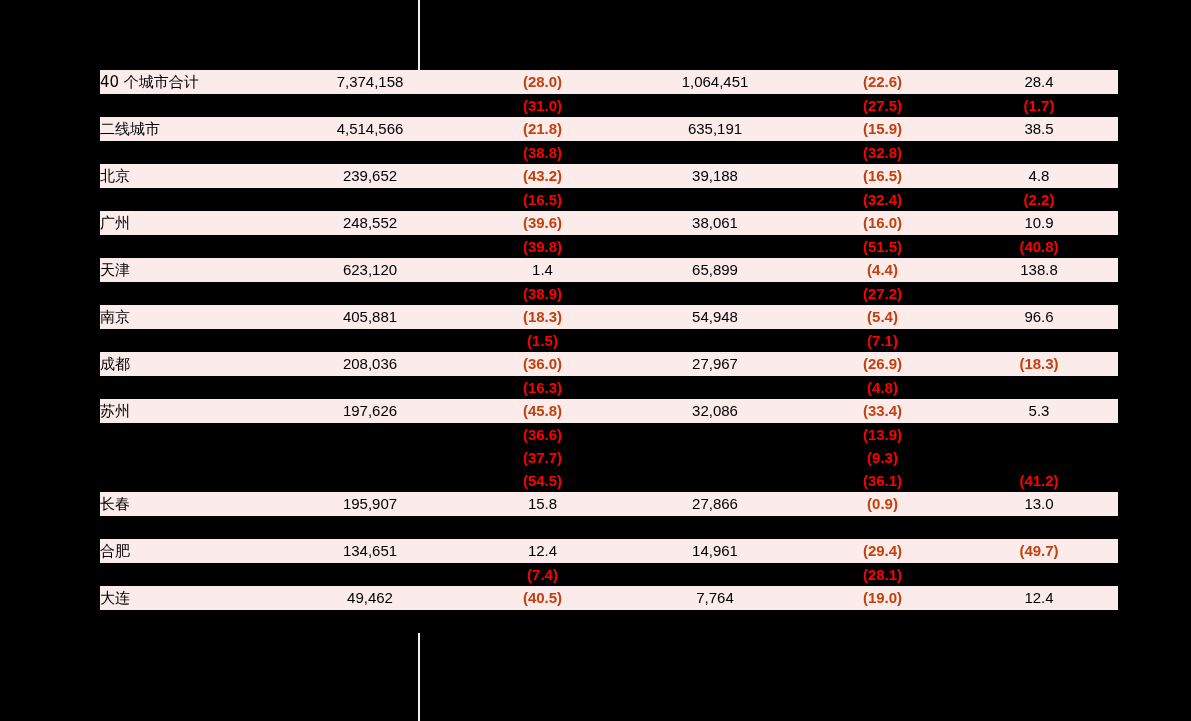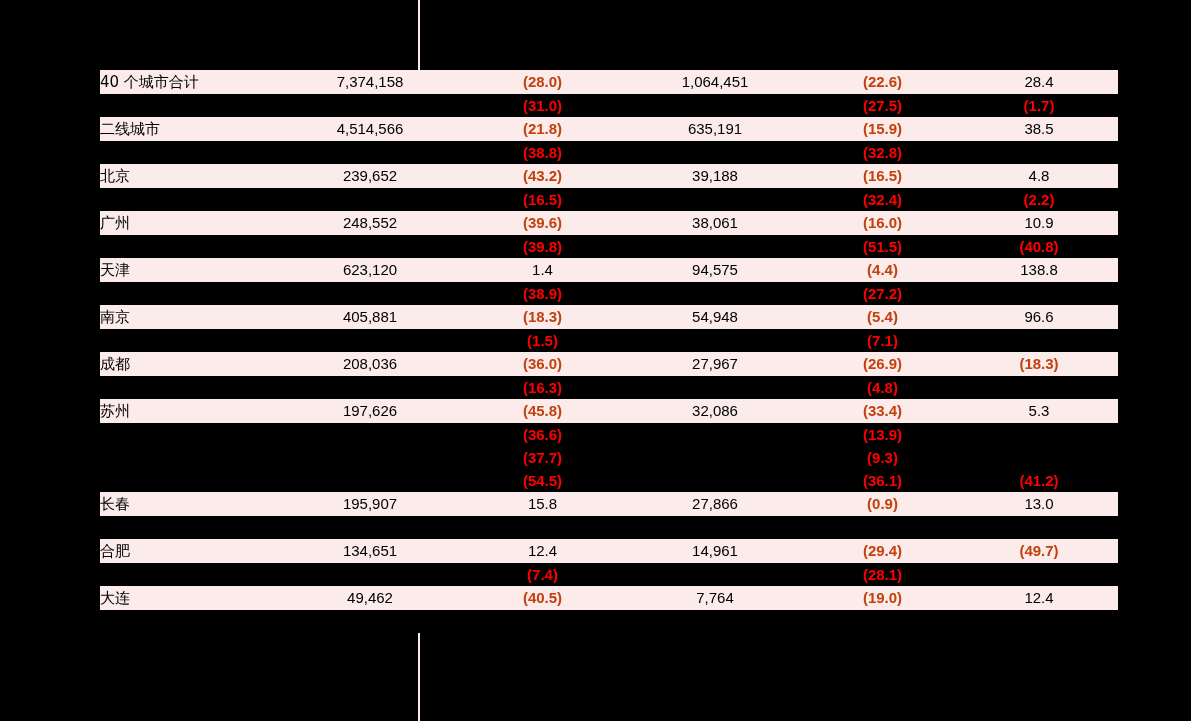--- a/index.html
+++ b/index.html
@@ -175,21 +175,21 @@
             <td class="num"></td>
             <td class="num">(39.8)</td>
             <td class="num"></td>
             <td class="num">(51.5)</td>
             <td class="num">(40.8)</td>
           </tr>
           <tr class="main-row">
             <td class="name">天津</td>
             <td class="num">623,120</td>
             <td class="num">1.4</td>
-            <td class="num">94,575</td>
+            <td class="num">65,899</td>
             <td class="num neg">(4.4)</td>
             <td class="num">138.8</td>
           </tr>
           <tr class="sub-row">
             <td class="name"></td>
             <td class="num"></td>
             <td class="num">(38.9)</td>
             <td class="num"></td>
             <td class="num">(27.2)</td>
             <td class="num"></td>

